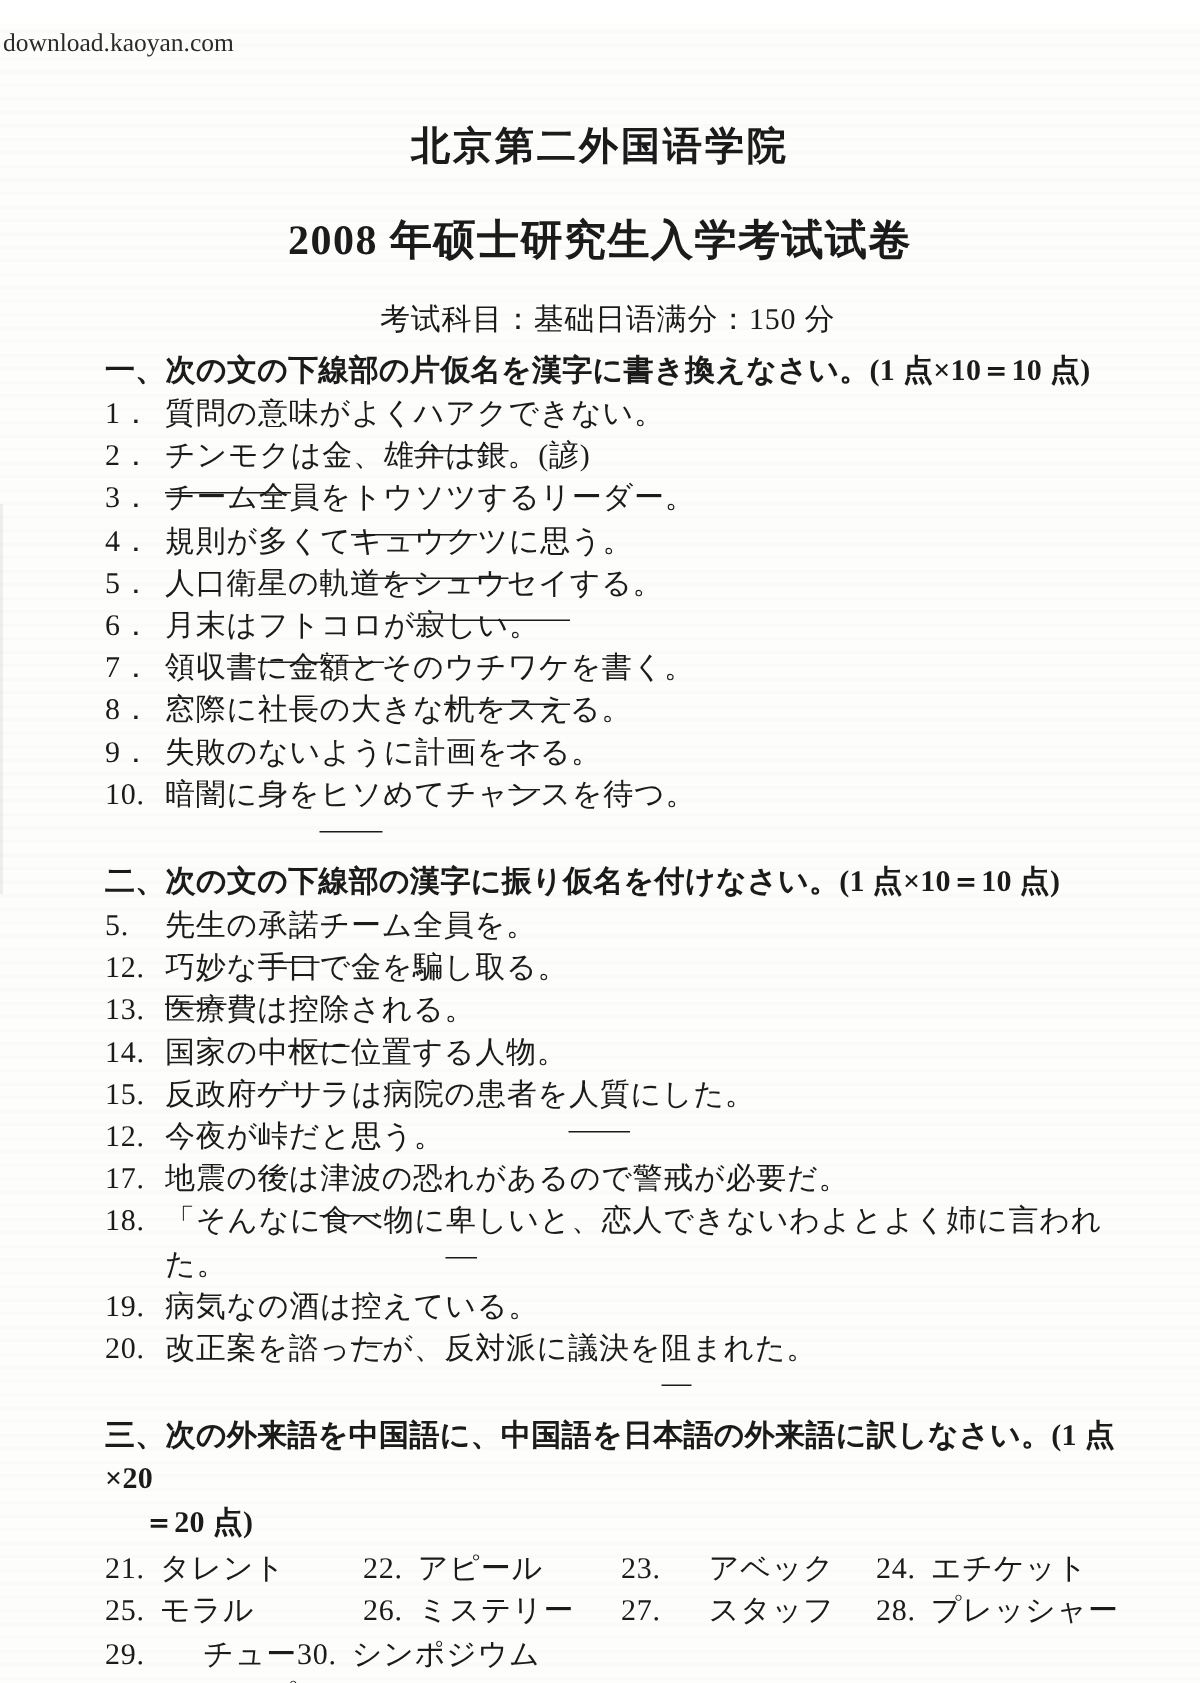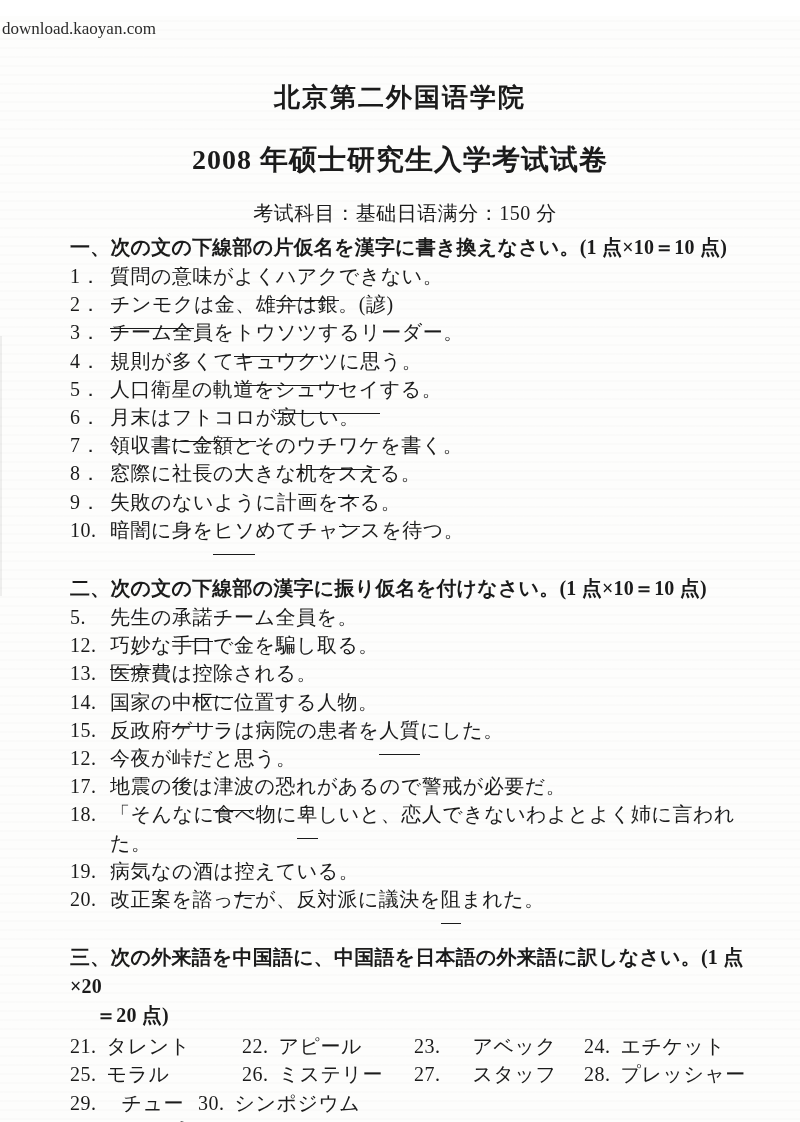--- a/index.html
+++ b/index.html
@@ -70,21 +70,21 @@
     border-bottom: 1.5px solid #1a1a1a;
     padding-bottom: 13px;
   }
   .grid { margin-top: 2px; }
   .grow {
     display: flex;
     line-height: 28.2px;
   }
   .grow .cell { display: flex; }
   .gno { }
-  .gt { margin-left: 10px; }
+  .gt { margin-left: 10px; text-align: right; }
   .wgap .gt { margin-left: 32px; }
   .row-a .c1 { width: 172px; }
   .row-a .c2 { width: 172px; }
   .row-a .c3 { width: 170px; }
   .row-b .c1 { width: 128px; gap: 15px; }
   .row-c { margin-top: 4px; }
   .row-c .c1 { width: 128px; }
   .row-c .c2 { width: 116px; }
   .row-c .c3 { width: 134px; }
   .row-c .c4 { width: 149px; }

